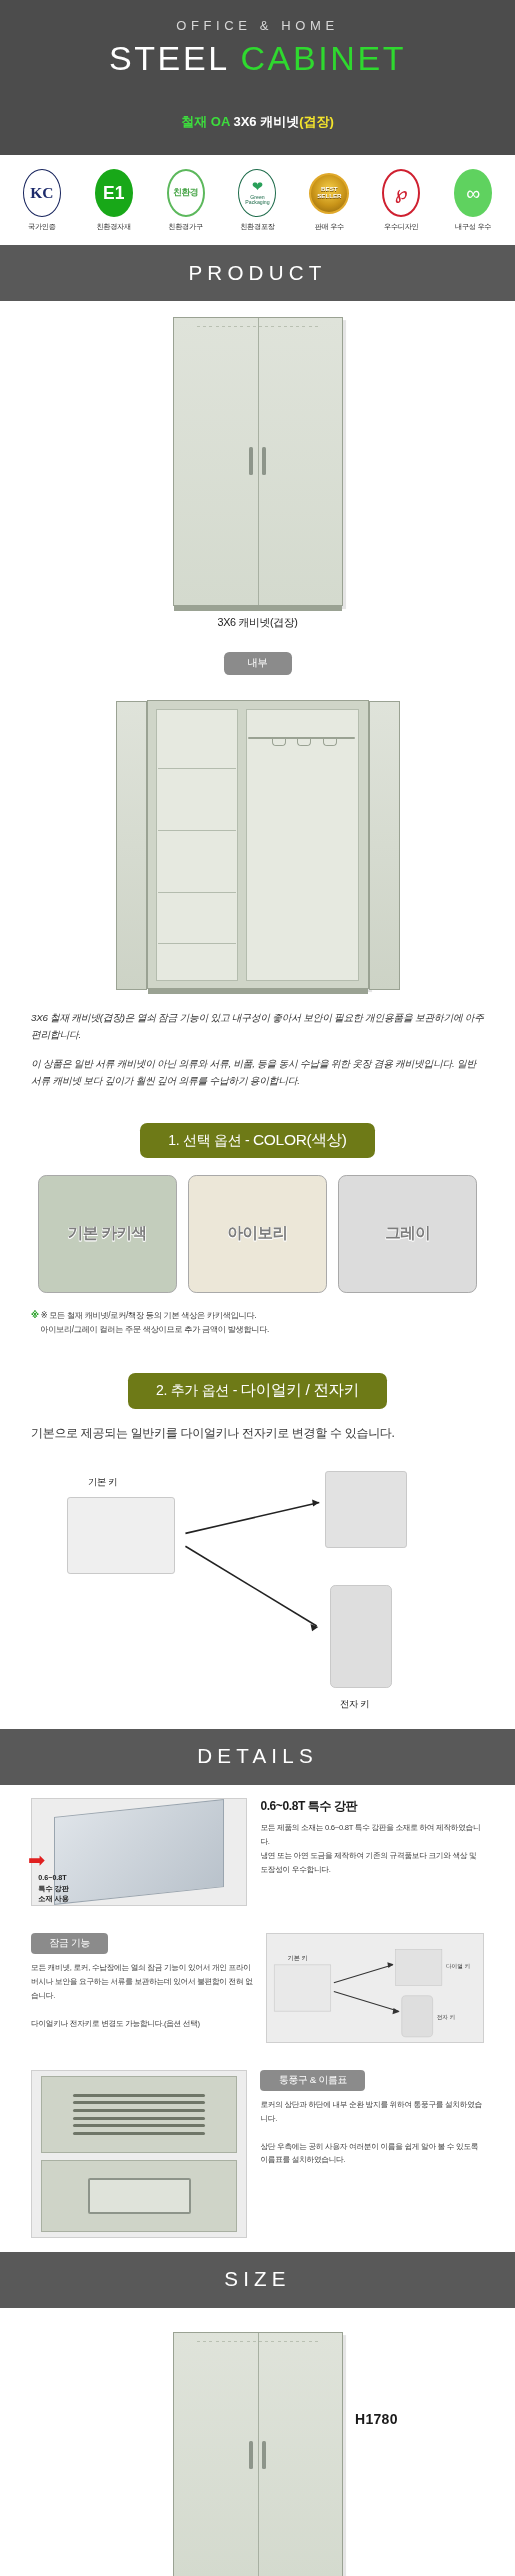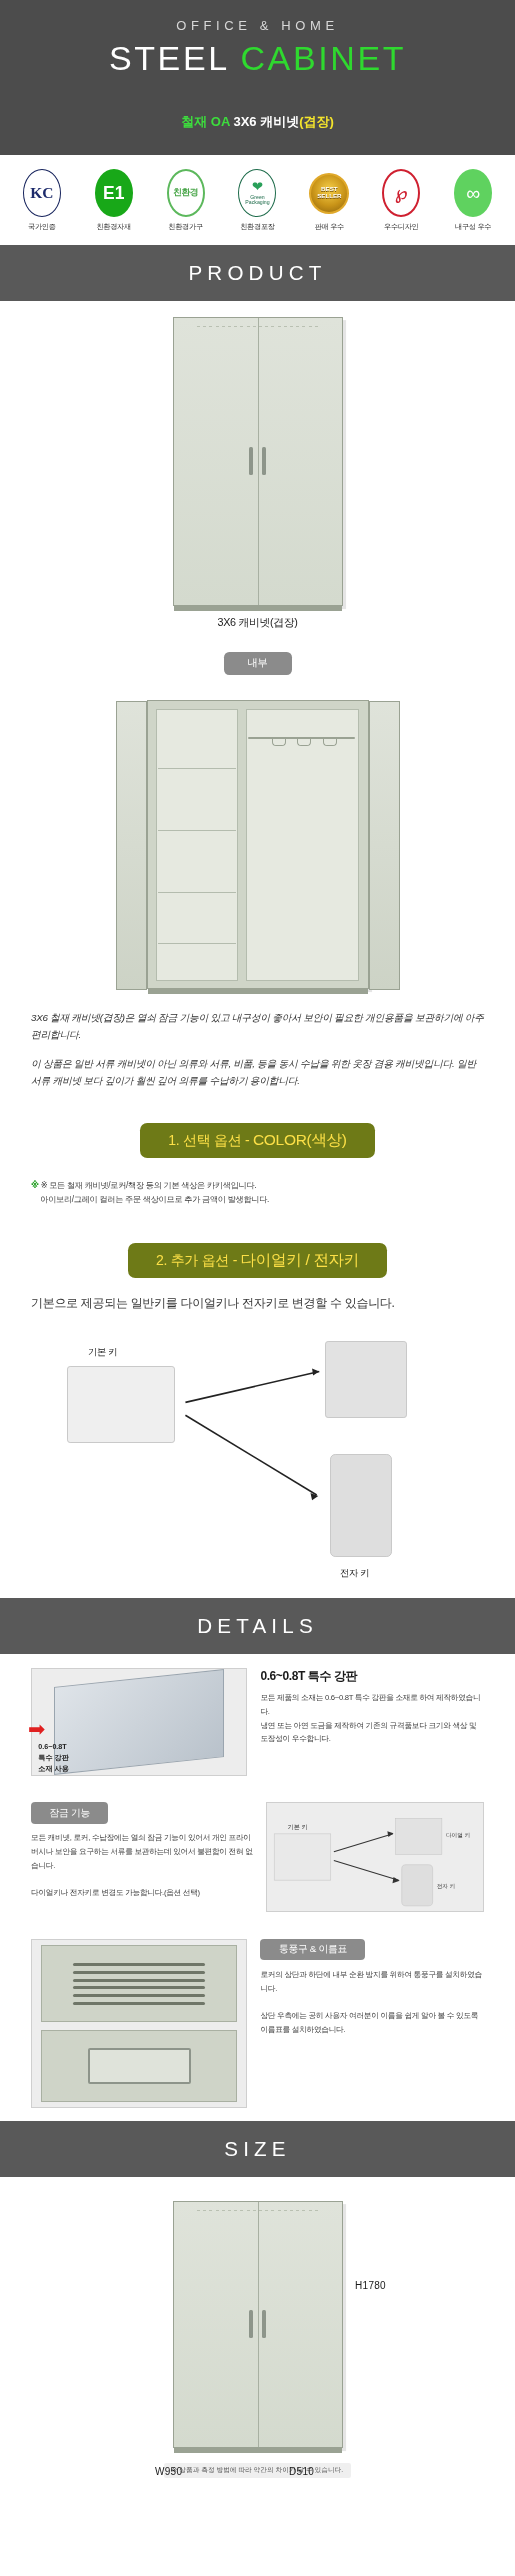--- a/index.html
+++ b/index.html
@@ -129,21 +129,21 @@
   
   .copy {
     padding:17.5px 31px 15.5px;
     font-size:9.8px; line-height:1.75; color:#303030; letter-spacing:-0.3px;font-style:italic;
   }
   .copy p + p { margin-top:11.3px; }
 
   
   .opt-head-wrap { text-align:center; padding:18.5px 0 13.4px; }
   .opt-head {
-    display:inline-block; background:#6e7a17; color:#fde047;
+    display:inline-block; background:#6e7a17; color:#ffffff;
     font-size:14px; padding:7.2px 28px; border-radius:7.2px; letter-spacing:-0.3px;
   }
   .opt-head .big { font-size:15.5px; }
 
   
   .swatches { display:flex; justify-content:center; gap:11.3px; padding:3.1px 0 9.3px; }
   .sw {
     width:139px; height:118px; border:0.5px solid #a9a9a9; border-radius:8.2px;
     display:flex; align-items:center; justify-content:center;
     font-size:15.5px; font-weight:bold; color:#7d7d7d;
@@ -202,21 +202,21 @@
   .vent-card i { display:block; height:3.1px; background:#6f7668; border-radius:1.5px; }
   .plate-card {
     width:196px; height:72px; background:#cfd4c8; border:0.5px solid #a9b0a2;
     display:flex; align-items:center; justify-content:center;
   }
   .plate-card .inner { width:103px; height:36px; border:2.6px solid #8d948a; border-radius:2.1px; background:#dfe3da; }
 
   
   .size-stage { position:relative; width:515px; padding:24px 0 5.2px; display:flex; justify-content:center; }
   .size-dim {
-    position:absolute; font-size:10px; color:#1a1a1a; font-weight:normal; letter-spacing:0.3px;
+    position:absolute; font-size:14px; color:#1a1a1a; font-weight:bold; letter-spacing:0.3px;
   }
   .size-note {
     text-align:center; font-size:6.7px; color:#555; padding:9.3px 0 14.4px;
   }
   .size-note span { background:#efefef; padding:3.1px 8.2px; border-radius:2.1px; display:inline-block; }
 </style>
 </head>
 <body>
 
 <div class="page">
@@ -322,20 +322,31 @@
     <p>3X6 철재 캐비넷(겹장)은 열쇠 잠금 기능이 있고 내구성이 좋아서 보안이 필요한 개인용품을 보관하기에 아주 편리합니다.</p>
     <p>이 상품은 일반 서류 캐비넷이 아닌 의류와 서류, 비품, 등을 동시 수납을 위한 옷장 겸용 캐비넷입니다. 일반 서류 캐비넷 보다 깊이가 훨씬 깊어 의류를 수납하기 용이합니다.</p>
   </div>
 
   <div class="opt-head-wrap">
     <div class="opt-head">
       <span>1. 선택 옵션  -  </span><span class="big">COLOR(색상)</span>
     </div>
   </div>
 
+  <div class="swatches">
+    <div class="sw" id="sw0" style="background: rgb(195, 205, 188);">
+      <span>기본 카키색</span>
+    </div>
+    <div class="sw" id="sw1" style="background: rgb(236, 231, 216);">
+      <span>아이보리</span>
+    </div>
+    <div class="sw" id="sw2" style="background: rgb(220, 220, 220);">
+      <span>그레이</span>
+    </div>
+  </div>
 
   <div class="note">
     <div><span class="star">※</span> <span>※ 모든 철재 캐비넷/로커/책장 등의 기본 색상은 카키색입니다.</span></div>
     <div style="padding-left:9.3px;">아이보리/그레이 컬러는 주문 색상이므로 추가 금액이 발생합니다.</div>
   </div>
 
   <div class="opt-head-wrap">
     <div class="opt-head">
       <span>2. 추가 옵션 - </span><span class="big">다이얼키 / 전자키</span>
     </div>

